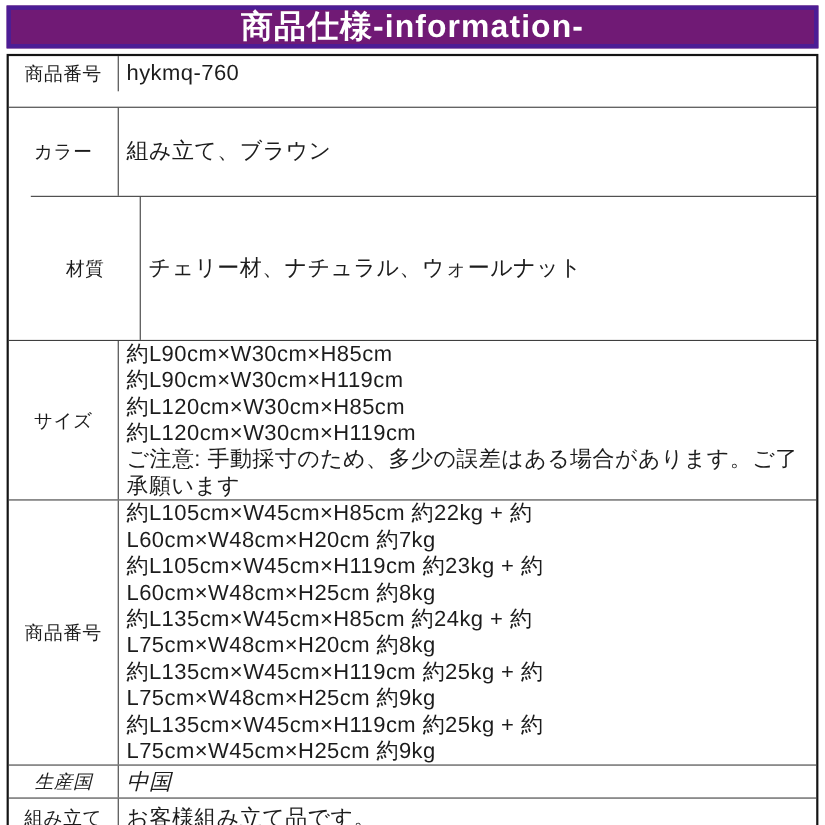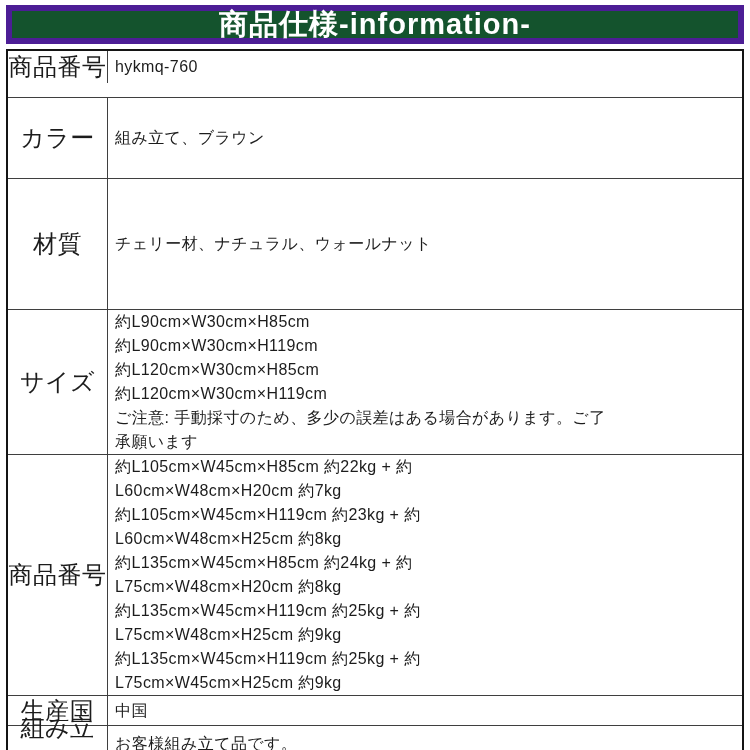--- a/index.html
+++ b/index.html
@@ -14,22 +14,22 @@
     width: 750px;
     height: 750px;
     background: #ffffff;
     box-sizing: border-box;
     padding: 5px 6px 0 6px;
     overflow: hidden;
   }
   .header {
     height: 39px;
     box-sizing: border-box;
-    background: #14532d;
-    border: 6px solid #4c1d95;
+    background: #701a75;
+    border: 4px solid #4c1d95;
     display: flex;
     align-items: center;
     justify-content: center;
   }
   .header-title {
     color: #ffffff;
     font-size: 29px;
     font-weight: bold;
     letter-spacing: 1px;
     white-space: nowrap;
@@ -46,42 +46,42 @@
   }
   .row:first-child { border-top: none; }
   .label-cell {
     width: 100px;
     flex: 0 0 100px;
     box-sizing: border-box;
     border-right: 1px solid #3f3f3f;
     display: flex;
     align-items: center;
     justify-content: center;
-    font-size: 24px;
+    font-size: 17px;
     letter-spacing: 0.5px;
     text-align: center;
   }
   .value-cell {
     flex: 1 1 auto;
     box-sizing: border-box;
     display: flex;
     align-items: center;
     padding: 0 8px 0 7px;
-    font-size: 16px;
+    font-size: 20px;
     line-height: 24px;
     letter-spacing: 0.4px;
     white-space: pre-line;
     overflow: hidden;
   }
   .h1 { height: 32px; }
   .h2 { height: 81px; margin-top: 14px; }
-  .h3 { height: 131px; }
+  .h3 { height: 131px; margin-left: 20px; }
   .h4 { height: 145px; }
   .h5 { height: 241px; }
-  .h6 { height: 30px; }
+  .h6 { height: 30px; font-style: italic; }
   .h7 { height: 36px; }
 </style>
 </head>
 <body>
 
 <div class="page">
 
   <div class="header">
     <span class="header-title">商品仕様-information-</span>
   </div>

